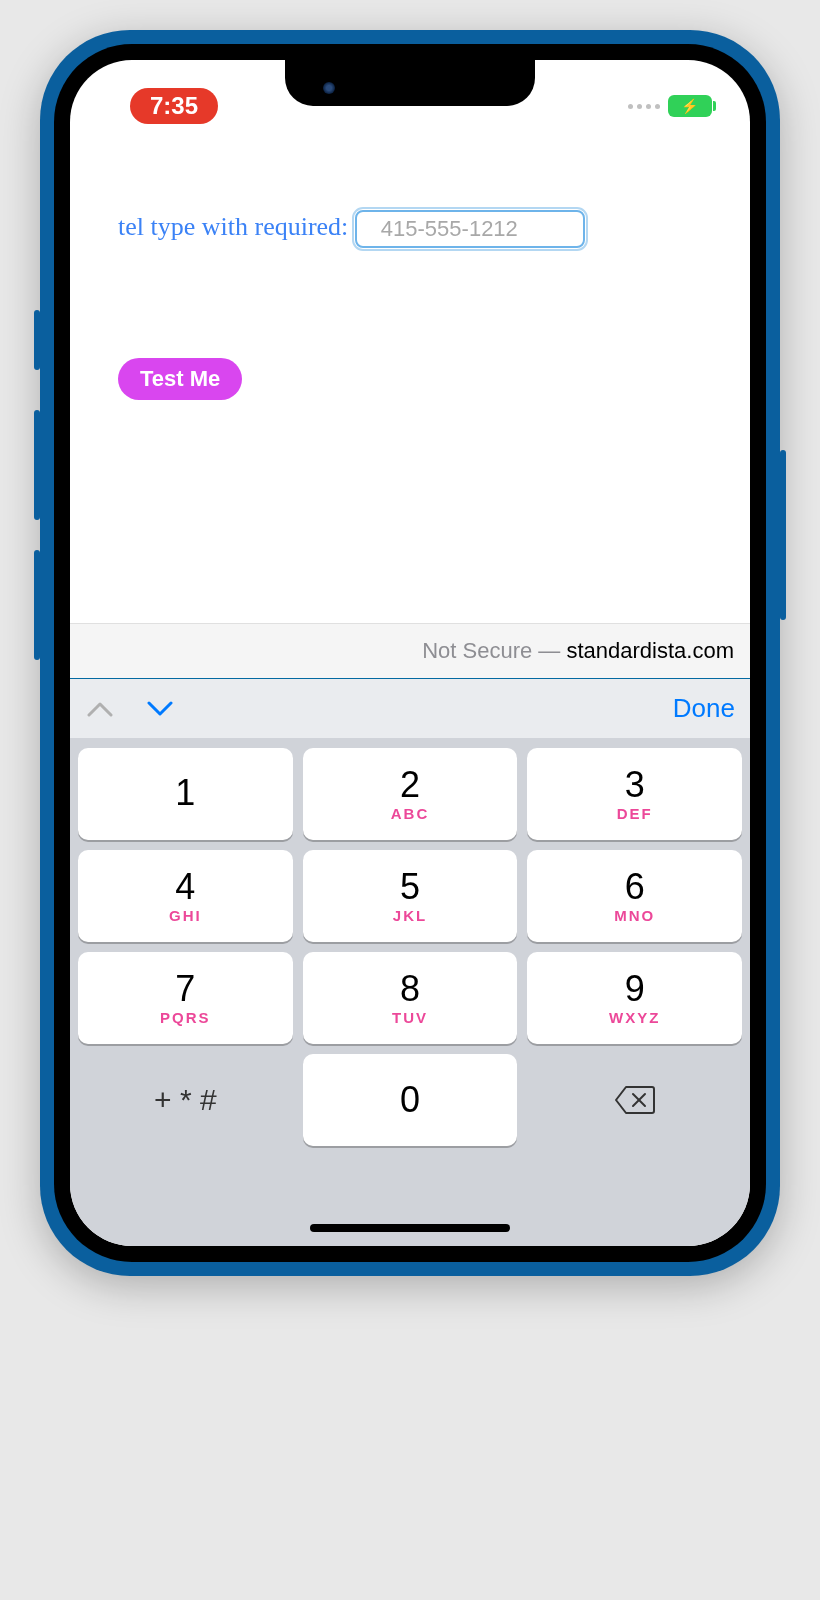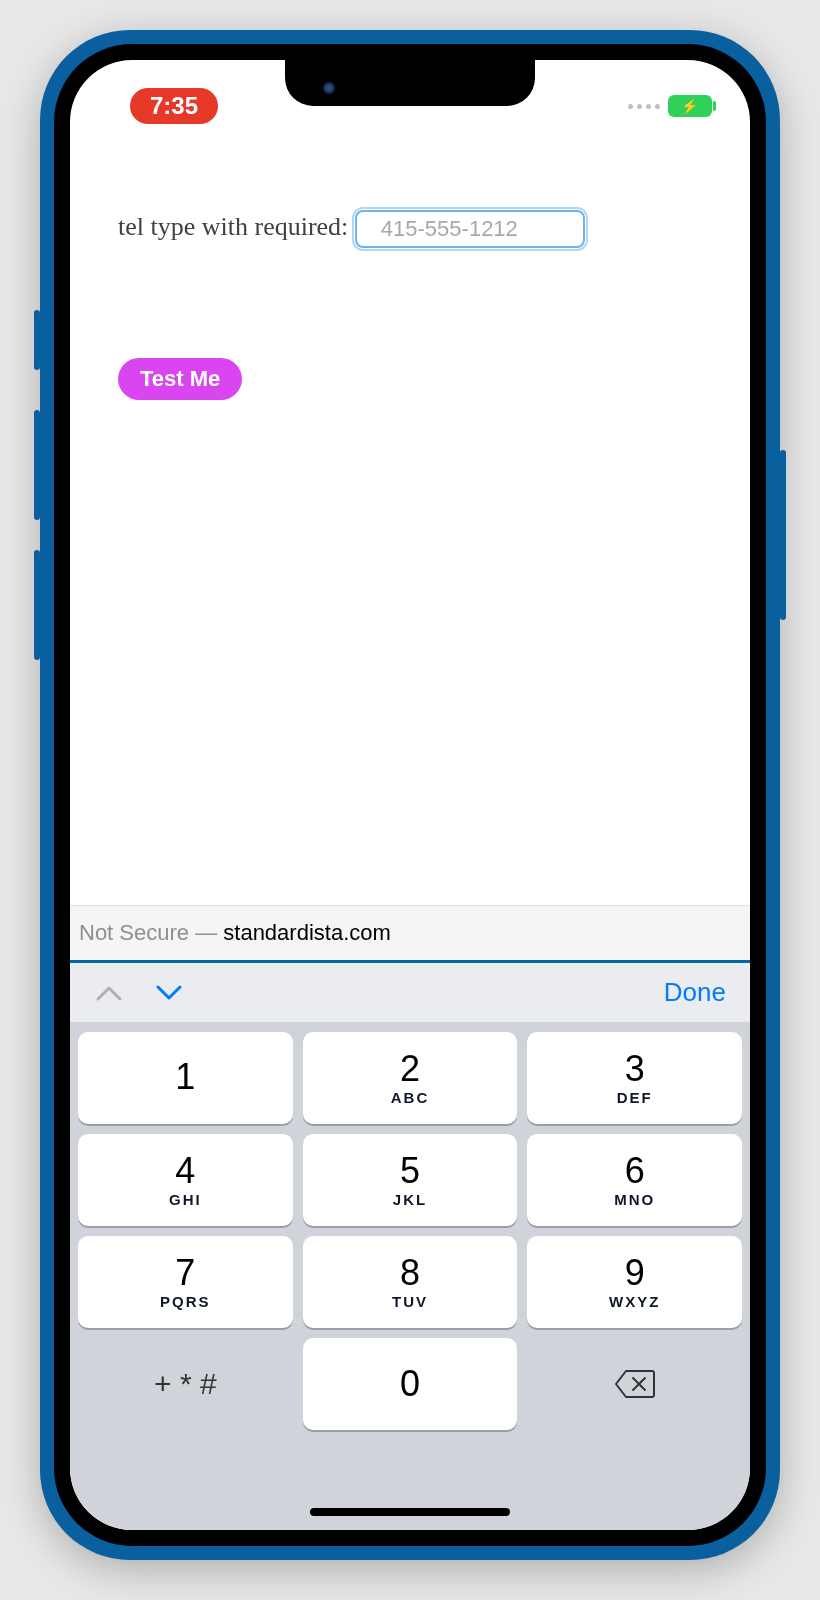--- a/index.html
+++ b/index.html
@@ -7,21 +7,21 @@
       background: #e8e8e8;
       font-family: -apple-system, BlinkMacSystemFont, 'Segoe UI', sans-serif;
       display: flex;
       justify-content: center;
       align-items: flex-start;
       padding: 30px 0;
       min-height: 100vh;
     }
     .phone-frame {
       width: 740px;
-      height: 1530px;
+      height: 1246px;
       background: #0a5f9e;
       border-radius: 90px;
       padding: 14px;
       position: relative;
       box-shadow: 0 10px 40px rgba(0,0,0,0.25);
     }
     .phone-inner {
       width: 100%;
       height: 100%;
       background: #000;
@@ -125,21 +125,21 @@
       background: #fff;
       padding: 80px 48px 0 48px;
       font-family: Georgia, 'Times New Roman', serif;
     }
     .field-row {
       margin-bottom: 90px;
       font-size: 26px;
     }
     .field-label {
       display: inline;
-      color: #404040;
+      color: #3b82f6;
     }
     .tel-input {
       font-size: 22px;
       padding: 4px 24px;
       border: 2px solid #ccc;
       border-radius: 8px;
       width: 230px;
       font-family: -apple-system, sans-serif;
       vertical-align: middle;
     }
@@ -156,34 +156,34 @@
       font-size: 22px;
       font-weight: 600;
       padding: 8px 22px;
       border-radius: 30px;
       font-family: -apple-system, sans-serif;
       margin-top: 20px;
     }
     .url-bar {
       background: #f5f5f5;
       border-top: 1px solid #e0e0e0;
-      text-align: left;
-      padding: 14px 9px;
+      text-align: right;
+      padding: 14px 16px;
       font-size: 22px;
       color: #8e8e93;
       font-family: -apple-system, sans-serif;
     }
     .url-bar .domain { color: #000; }
     .kb-toolbar {
       background: #eaecef;
-      border-top: 3px solid #0369a1;
+      border-top: 1px solid #0369a1;
       display: flex;
       justify-content: space-between;
       align-items: flex-end;
-      padding: 14px 24px;
+      padding: 14px 15px;
     }
     .kb-arrows {
       display: flex;
       gap: 30px;
     }
     .chev-up, .chev-down {
       width: 30px;
       height: 30px;
       display: flex;
       align-items: center;
@@ -216,21 +216,21 @@
       align-items: center;
       justify-content: center;
       box-shadow: 0 2px 0 rgba(0,0,0,0.25);
       font-family: -apple-system, sans-serif;
     }
     .kb-key.gray {
       background: transparent;
       box-shadow: none;
     }
     .kb-key .num { font-size: 36px; font-weight: 400; line-height: 1; }
-    .kb-key .sub { font-size: 15px; font-weight: 700; letter-spacing: 2px; color: #0f172a; margin-top: 2px; }
+    .kb-key .sub { font-size: 15px; font-weight: 700; letter-spacing: 2px; color: #ec4899; margin-top: 2px; }
     .kb-key .sym { font-size: 30px; color: #333; }
     .backspace-icon { display: flex; align-items: center; justify-content: center; }
     .home-indicator {
       position: absolute;
       bottom: 14px;
       left: 50%;
       transform: translateX(-50%);
       width: 200px;
       height: 8px;
       background: #000;

